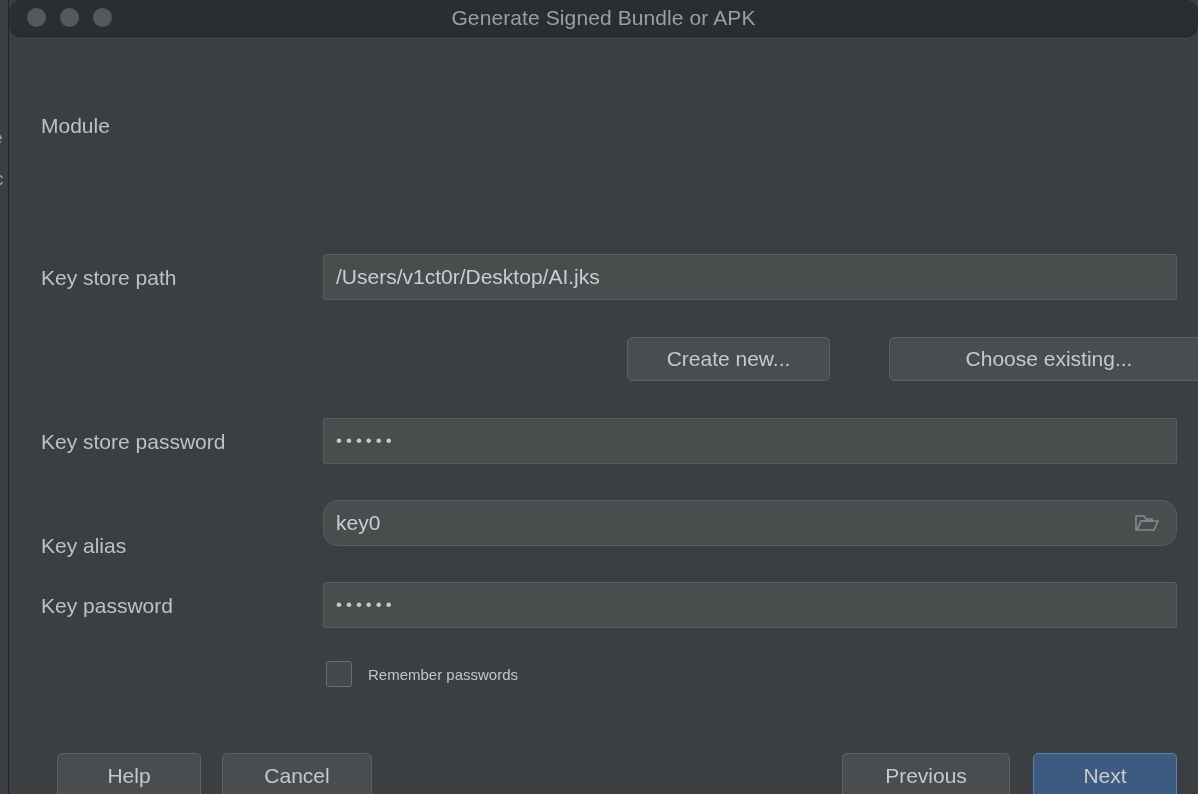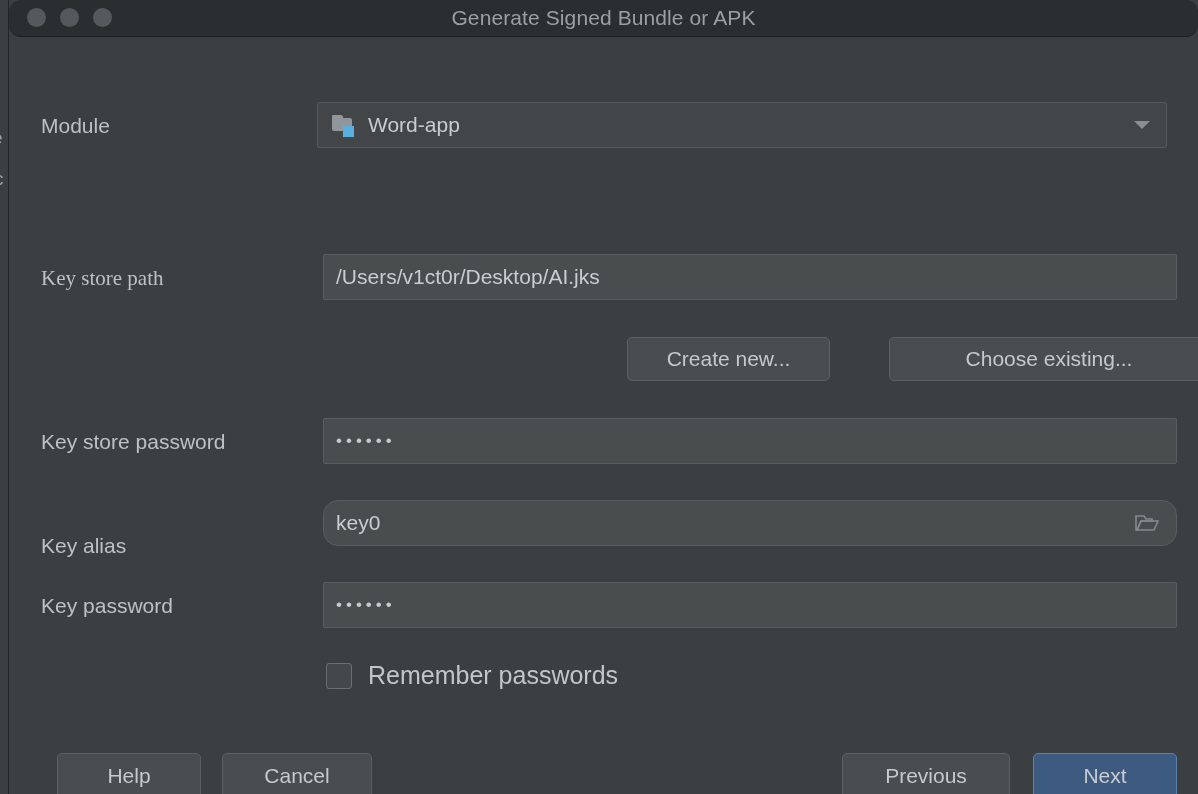--- a/index.html
+++ b/index.html
@@ -231,21 +231,21 @@
     width: 26px; height: 26px;
     background: #45484a;
     border: 1px solid #6c6f72;
     border-radius: 3px;
     box-sizing: border-box;
     flex: none;
   }
   #remember-passwords-label {
     margin-left: 16px;
     color: #c2c6ca;
-    font-size: 25px;
+    font-size: 15px;
     white-space: nowrap;
   }
 
   
   #help-button {
     left: 48px; top: 716px;
     width: 144px; height: 46px;
   }
   #cancel-button {
     left: 213px; top: 716px;
@@ -280,31 +280,22 @@
       <div class="tl-dot"></div>
       <div class="tl-dot"></div>
     </div>
     <div id="window-title">Generate Signed Bundle or APK</div>
   </div>
 
   <div id="dialog-body">
 
     <span class="field-label" style="left:32px; top:77px;">Module</span>
 
-    <div class="field-box" id="module-combo">
-      <span id="module-icon">
-        <span class="folder-back"></span>
-        <span class="folder-body"></span>
-        <span class="blue-badge"></span>
-      </span>
-      <span id="module-label">Word-app</span>
-      <span id="module-arrow"></span>
-    </div>
-
-    <span class="field-label" style="left:32px; top:229px;font-family:Liberation Serif, serif;">Key store path</span>
+
+    <span class="field-label" style="left:32px; top:229px;">Key store path</span>
 
     <div class="field-box" id="keystore-path-field">
       <span>/Users/v1ct0r/Desktop/AI.jks</span>
     </div>
 
     <div class="btn" id="create-new-button">
       <span>Create new...</span>
     </div>
     <div class="btn" id="choose-existing-button">
       <span>Choose existing...</span>

